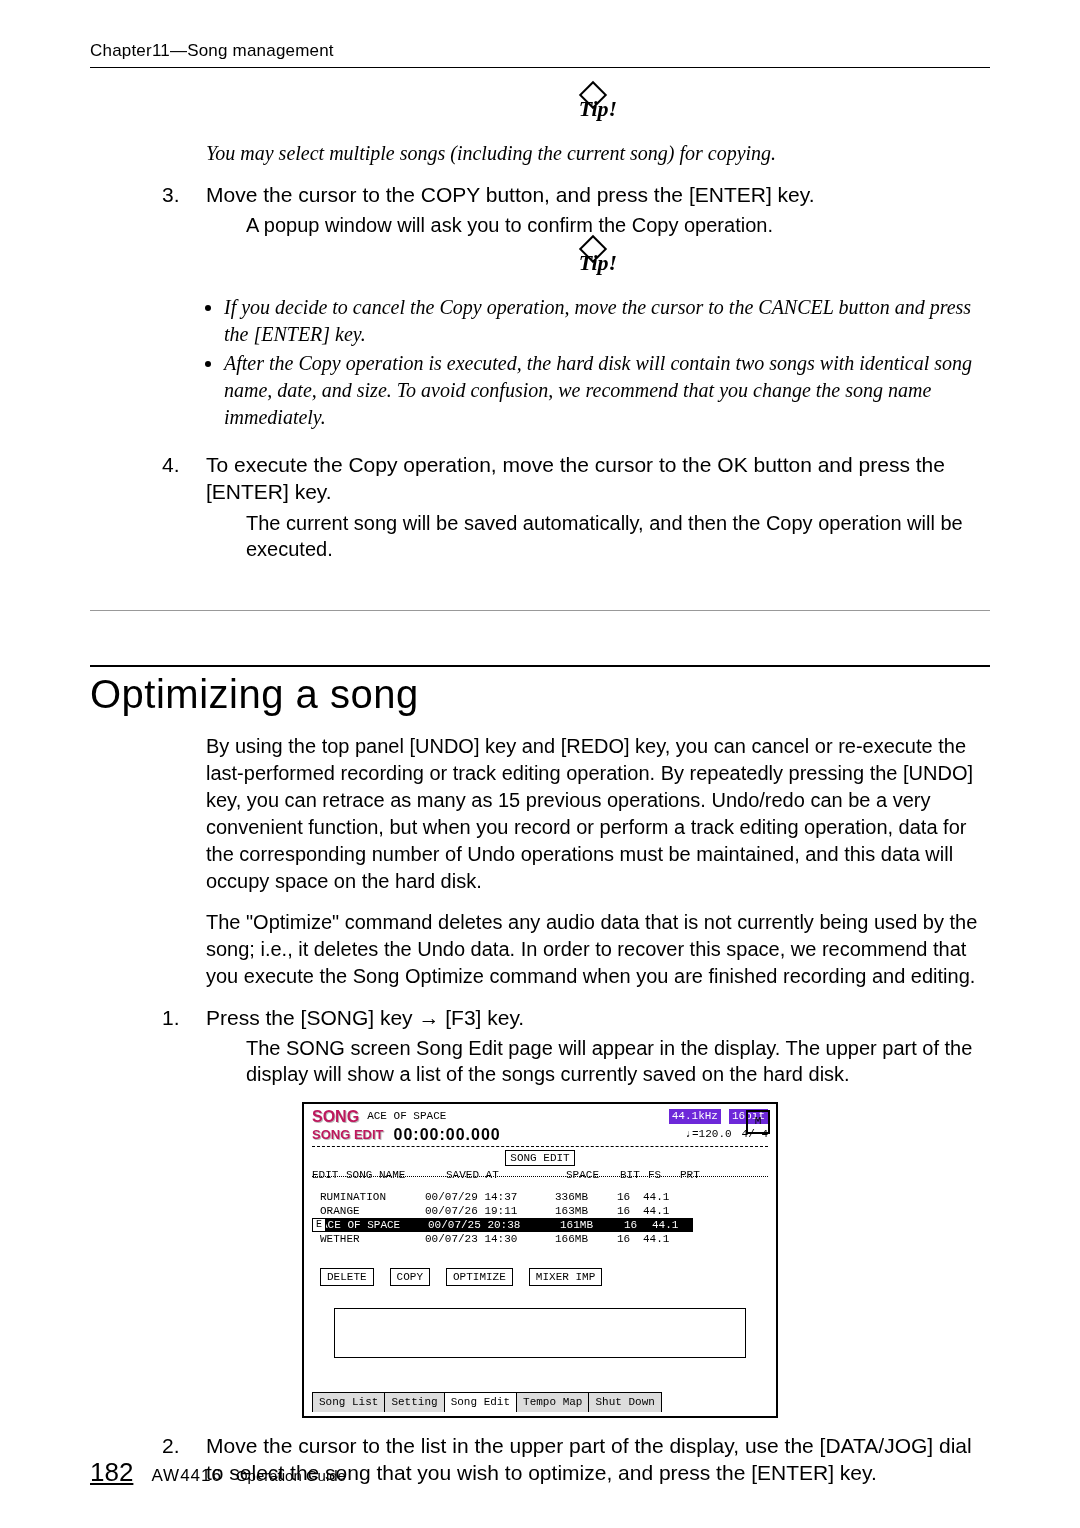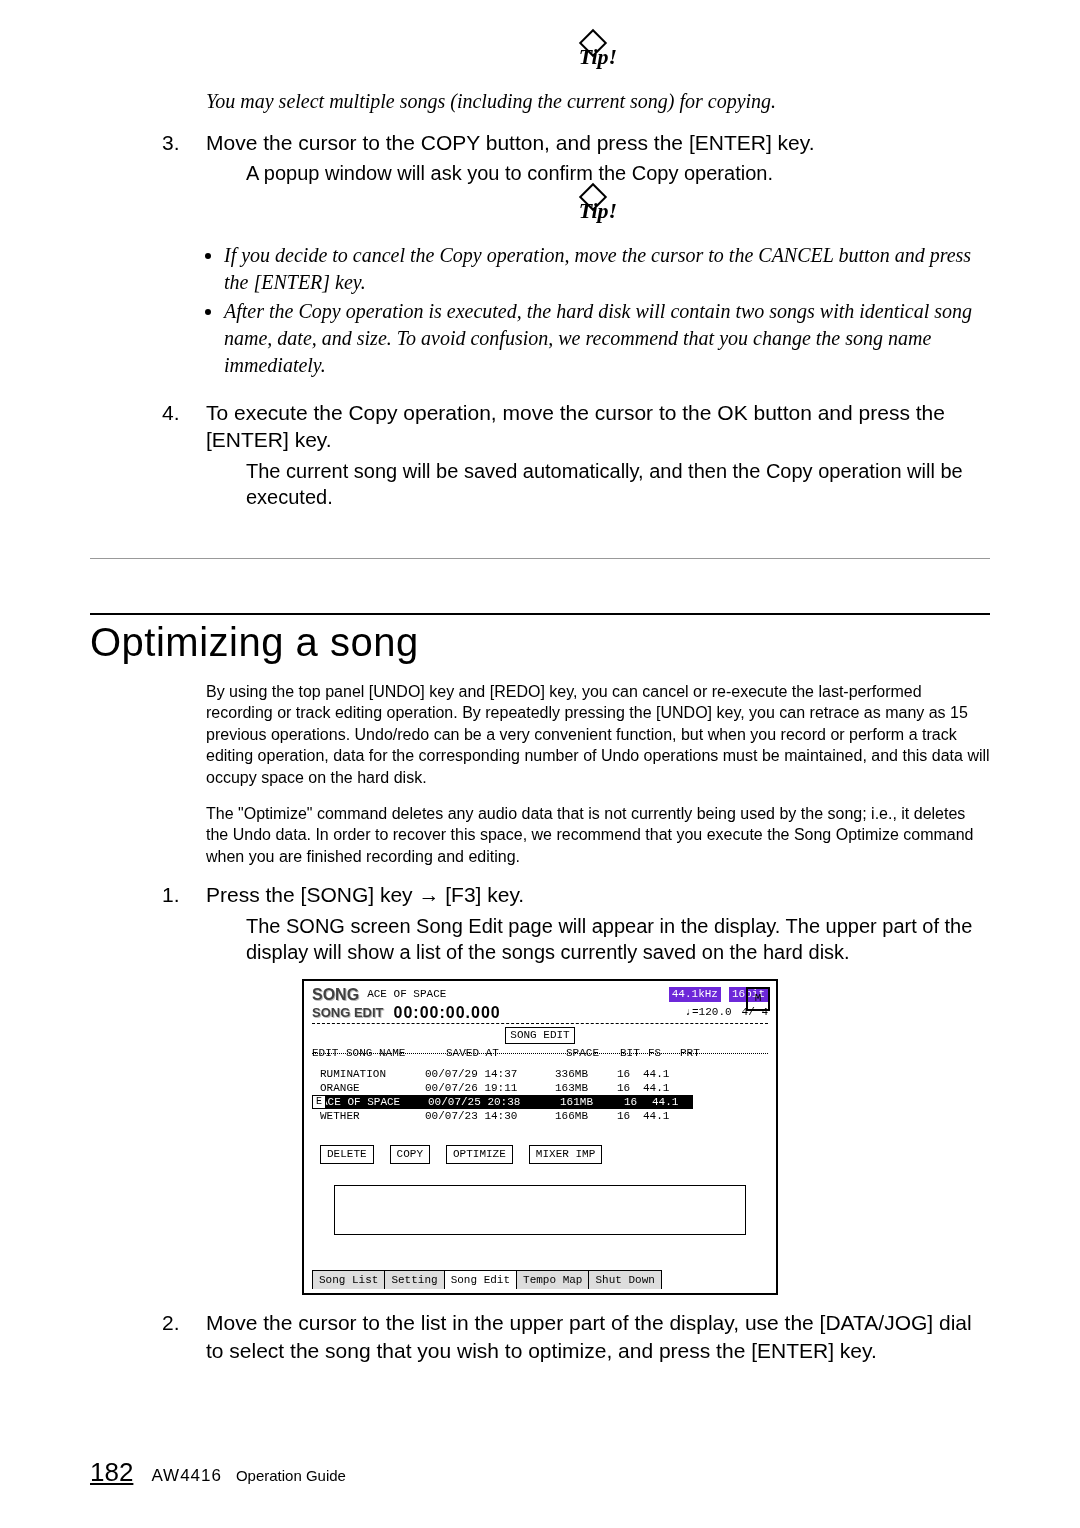--- a/index.html
+++ b/index.html
@@ -110,42 +110,42 @@
     line-height:1.18;
   }
   .section-wrap::before{
     content:"";
     display:block;
     height:1px;
     background:#999;
     margin-bottom:1px;
   }
   .body-para {
-    font-size: 16px;
+    font-size: 20px;
     margin-top: 14px;
     margin-left: 116px;
     line-height: 1.35;
   }
   .fig {
     margin: 14px auto 8px auto;
     width: 472px;
     height: 312px;
     border:2.5px solid #000;
     background:#fff;
     position:relative;
     font-family: "Courier New", monospace;
     font-size:12px;
     color:#000;
   }
   .fig .toprow{
     position:absolute; left:8px; top:4px; right:8px; height:18px;
     display:flex; align-items:center; gap:8px;
   }
   .fig .sunk{font-family:Arial,sans-serif;font-weight:bold;font-size:16px;
-    color:#404040; text-shadow:1px 1px 0 #bbb;}
+    color:#be185d; text-shadow:1px 1px 0 #bbb;}
   .fig .tinv{background:#6d28d9;color:#fff;padding:0 3px;font-size:11px;}
   .fig .row2{position:absolute;left:8px;top:22px;right:8px;height:18px;display:flex;align-items:center;gap:10px;}
   .fig .corner{position:absolute;right:6px;top:6px;width:20px;height:20px;border:2px solid #000;font-size:11px;text-align:center;line-height:18px;}
   .fig .hr1{position:absolute;left:8px;right:8px;top:42px;height:2px;border-top:1px dashed #000;}
   .fig .labelbox{display:inline-block;border:1.5px solid #000;padding:0 4px;font-size:11px;background:#fff;}
   .fig .panel{
     position:absolute; left:8px; right:8px; top:46px;
   }
   .fig .colhdr{display:flex;gap:0;font-size:11px;margin-top:2px;}
   .fig .colhdr span{display:inline-block;}
@@ -172,20 +172,21 @@
   }
   .pnum{font-size:26px;text-decoration:underline;}
   .ftxt{font-size:15px;}
   .logo{font-family:"Arial Narrow",Arial,sans-serif;letter-spacing:1px;font-size:17px;}
   .arrow{font-family:Arial,sans-serif;}
 </style>
 </head>
 <body>
 
 <div class="page">
+  <div class="header">Chapter11—Song management</div>
 
   <div class="indent-block">
     <div class="tip-row">
       <span class="tip-label"><span>Tip!</span></span>
       <span class="dots"></span>
     </div>
     <div class="tip-body">You may select multiple songs (including the current song) for copying.</div>
   </div>
 
   <div class="step" style="margin-left:72px">

